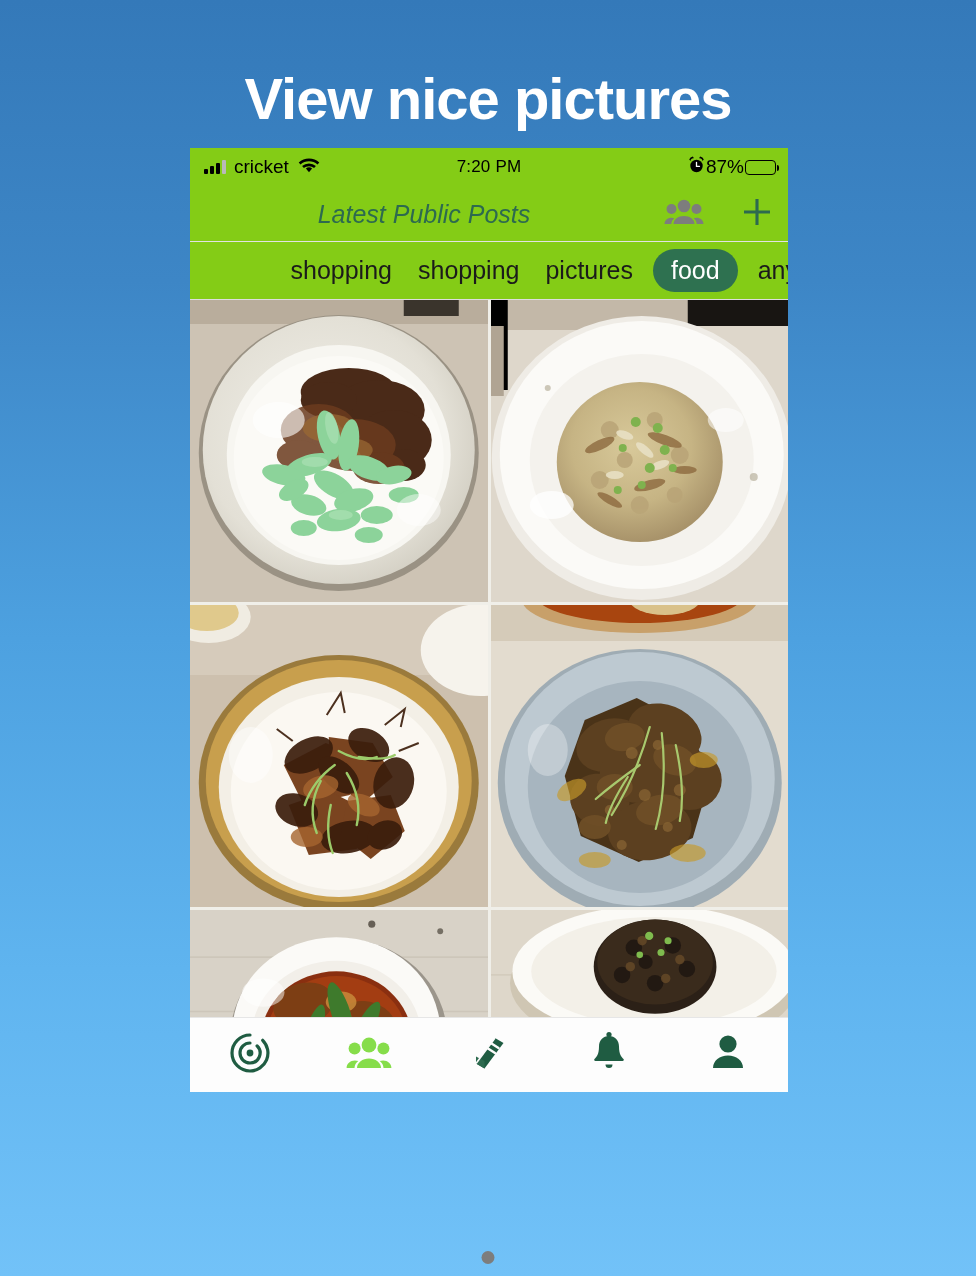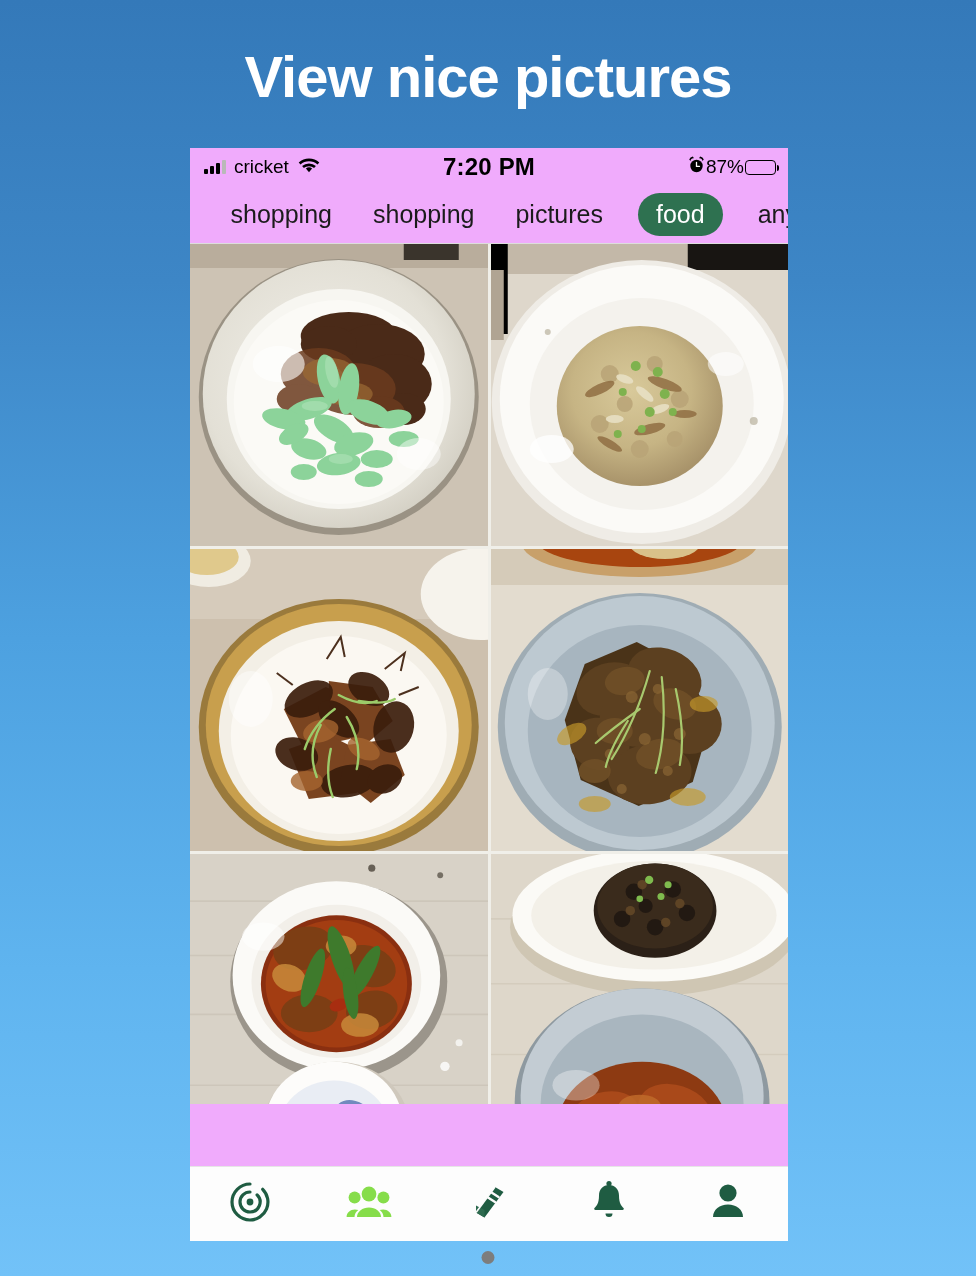--- a/index.html
+++ b/index.html
@@ -6,50 +6,50 @@
   html, body { width:976px; height:1276px; }
   body {
     font-family: "Liberation Sans", sans-serif;
     background: linear-gradient(180deg, #3479b9 0%, #3d86c6 22%, #4da1e0 50%, #5fb4ef 76%, #72c2f8 100%);
     overflow:hidden;
     position:relative;
   }
 
   
   .headline {
-    position:absolute; top:48px; left:0; width:976px;
+    position:absolute; top:70px; left:0; width:976px;
     text-align:center;
     color:#ffffff;
     font-size:58px;
     font-weight:bold;
     letter-spacing:-1px;
     line-height:1;
   }
 
   
   .phone {
     position:absolute;
     left:190px; top:148px;
-    width:598px; height:1093px;
-    background:#f0abfc;
+    width:598px; height:944px;
+    background:#84cc16;
     overflow:hidden;
   }
 
   
   .statusbar {
     height:38px;
     display:flex; align-items:center;
     padding:0 14px;
     font-size:19px; color:#000;
     position:relative;
   }
   .sb-left  { display:flex; align-items:center; gap:8px; }
   .sb-right { display:flex; align-items:center; gap:1px; position:absolute; right:12px; top:0; height:38px; }
   .sb-center{ position:absolute; left:0; width:100%; text-align:center; line-height:38px;
-              font-size:24px; font-weight:700; letter-spacing:0.2px; }
+              font-size:17px; font-weight:400; letter-spacing:0.2px; }
   .bars { display:flex; align-items:flex-end; gap:2px; height:14px; }
   .bars i { display:block; width:4px; background:#000; border-radius:1px; }
   .bars i:nth-child(1){ height:5px; }
   .bars i:nth-child(2){ height:8px; }
   .bars i:nth-child(3){ height:11px; }
   .bars i:nth-child(4){ height:14px; background:#b9b9b9; }
   .carrier { font-size:19px; }
   .battery-pct { font-size:19px; }
   .battery-shell {
     width:31px; height:15px; border:1.6px solid #000; border-radius:4px;
@@ -75,21 +75,21 @@
     padding-right:130px;
   }
   .nav-actions {
     position:absolute; right:14px; display:flex; align-items:center; gap:36px;
   }
 
   
   .chips {
     height:58px;
     display:flex; align-items:center; justify-content:flex-end;
-    gap:29px;
+    gap:14px;
     padding-right:0px;
     border-bottom:1px solid #dddddd;
     overflow:hidden;
   }
   .chip {
     font-size:25px; color:#1b1b1b;
     padding:7px 6px;
     white-space:nowrap;
   }
   .chip.selected {
@@ -162,20 +162,40 @@
             <path d="M1.2 3.6A4.4 4.4 0 014.9.6l1 1.7A3 3 0 002.6 5z" fill="#000"></path>
             <path d="M15.8 3.6A4.4 4.4 0 0012.1.6l-1 1.7A3 3 0 0114.4 5z" fill="#000"></path>
             <path d="M8.5 6.3v4h3" stroke="#fff" stroke-width="1.3" fill="none" stroke-linecap="round"></path>
           </svg>
       </span>
       <span class="battery-pct">87%</span>
       <span class="battery-shell"><span class="battery-fill"></span></span>
     </div>
   </div>
 
+  <div class="navbar">
+    <div class="nav-title">Latest Public Posts</div>
+    <div class="nav-actions">
+      <span>
+        <svg width="40" height="30" viewBox="0 0 40 30">
+          <circle cx="20" cy="9" r="6.3" fill="#7d7d7d"></circle>
+          <circle cx="7.5" cy="12" r="5" fill="#7d7d7d"></circle>
+          <circle cx="32.5" cy="12" r="5" fill="#7d7d7d"></circle>
+          <path d="M9.5 27c0-4.6 4.7-8 10.5-8s10.5 3.4 10.5 8z" fill="#7d7d7d"></path>
+          <path d="M0.5 27c0-3.6 3-6.3 7-6.3 1 0 2 .2 2.9.5-1.9 1.5-3 3.5-3.1 5.8z" fill="#7d7d7d"></path>
+          <path d="M39.5 27c0-3.6-3-6.3-7-6.3-1 0-2 .2-2.9.5 1.9 1.5 3 3.5 3.1 5.8z" fill="#7d7d7d"></path>
+        </svg>
+      </span>
+      <span>
+        <svg width="34" height="34" viewBox="0 0 34 34">
+            <path d="M17 4v26M4 17h26" stroke="#2d6a4f" stroke-width="3.1" stroke-linecap="butt"></path>
+          </svg>
+      </span>
+    </div>
+  </div>
 
   <div class="chips">
     <span class="chip">shopping</span>
     <span class="chip">shopping</span>
     <span class="chip">pictures</span>
     <span class="chip selected">food</span>
     <span class="chip cut">any</span>
   </div>
 
   <div class="grid">

